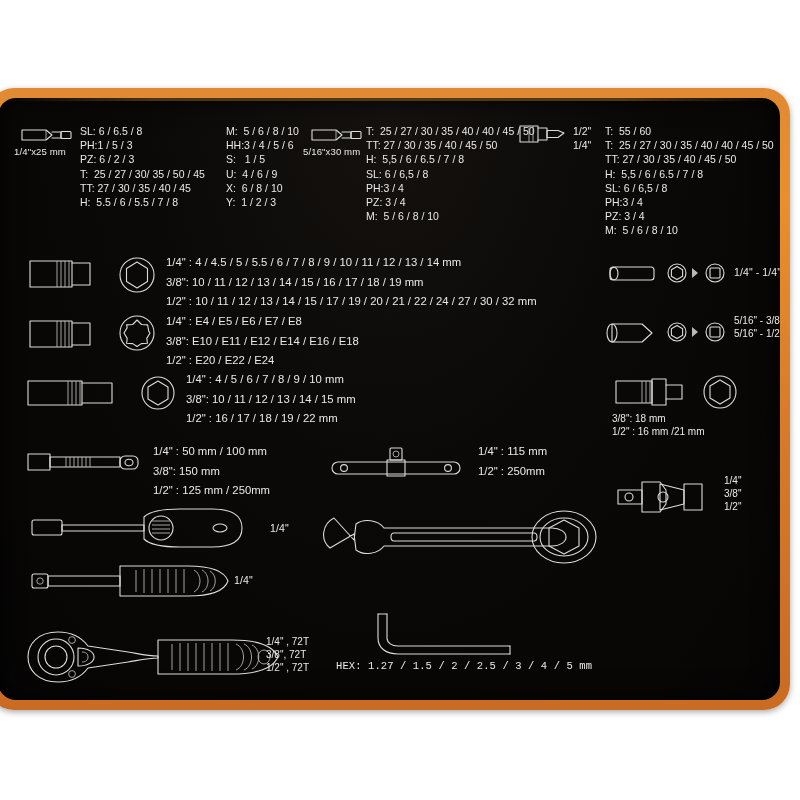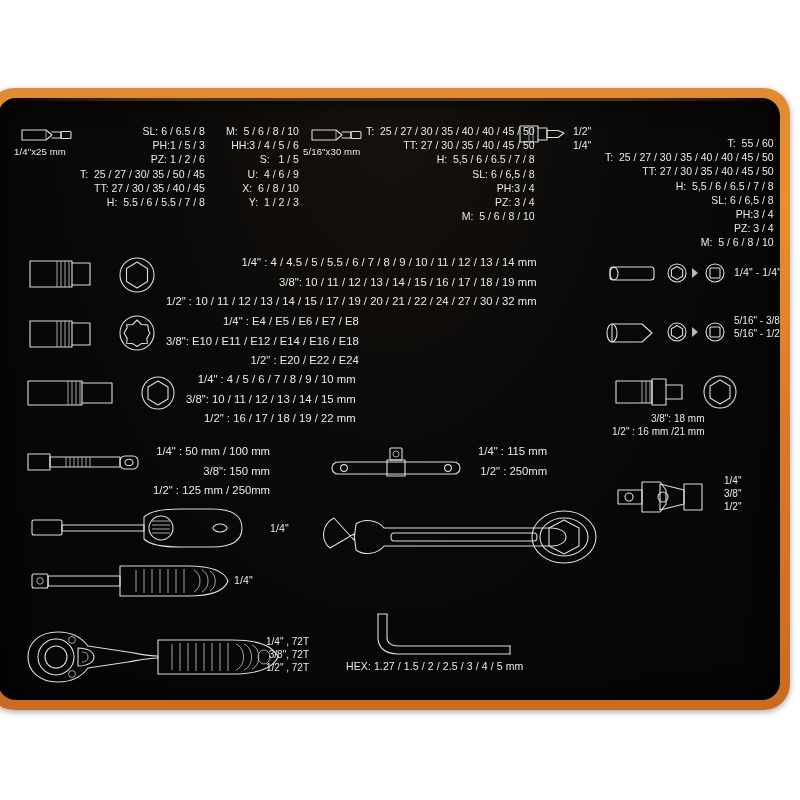--- a/index.html
+++ b/index.html
@@ -43,21 +43,20 @@
     line-height:13.6px;
     letter-spacing:.1px;
     white-space:pre;
     font-family:"Liberation Sans", sans-serif;
   }
   .txt.small{font-size:9.6px;line-height:12.6px;}
   .blk{position:absolute;}
   .blk .ln{
     color:#e9e9e7;font-size:10.5px;line-height:14.2px;white-space:pre;
     font-family:"Liberation Sans", sans-serif;
-    text-align:right;
   }
   .blk.tight .ln{line-height:13.2px;font-size:10px;}
   .blk.wide .ln{line-height:19.5px;font-size:11.3px;}
 
   svg{display:block;overflow:visible;}
   .ln-s{fill:none;stroke:#dcdcda;stroke-width:1.1;stroke-linejoin:round;stroke-linecap:round;}
   .ln-t{fill:none;stroke:#bfbfbd;stroke-width:.85;}
   .ln-f{fill:#b9b9b6;}
   .tool{position:absolute;}
 </style>
@@ -75,21 +74,21 @@
           <path class="ln-s" d="M32 6 H41 V12 H32"></path>
           <rect class="ln-s" x="41" y="5.5" width="10" height="7" rx="1"></rect>
           <path class="ln-t" d="M26 4 V14"></path>
         </svg>
       </div>
       <div class="txt small" style="left:16px;top:48px;">1/4"x25 mm</div>
 
       <div class="blk" style="left:82px;top:26px;">
         <div class="ln">SL: 6 / 6.5 / 8</div>
         <div class="ln">PH:1 / 5 / 3</div>
-        <div class="ln">PZ: 1 / 2 / 6</div>
+        <div class="ln">PZ: 6 / 2 / 3</div>
         <div class="ln">T:  25 / 27 / 30/ 35 / 50 / 45</div>
         <div class="ln">TT: 27 / 30 / 35 / 40 / 45</div>
         <div class="ln">H:  5.5 / 6 / 5.5 / 7 / 8</div>
       </div>
 
       <div class="blk" style="left:228px;top:26px;">
         <div class="ln">M:  5 / 6 / 8 / 10</div>
         <div class="ln">HH:3 / 4 / 5 / 6</div>
         <div class="ln">S:   1 / 5</div>
         <div class="ln">U:  4 / 6 / 9</div>
@@ -123,21 +122,21 @@
           <path class="ln-s" d="M22 6 H31 V18 H22"></path>
           <path class="ln-s" d="M31 8.5 H42 L48 11 L42 15.5 H31 Z"></path>
           <path class="ln-t" d="M13 4 V20 M17 4 V20"></path>
         </svg>
       </div>
 
       <div class="blk" style="left:575px;top:26px;">
         <div class="ln">1/2"</div>
         <div class="ln">1/4"</div>
       </div>
-      <div class="blk" style="left:607px;top:26px;margin-top:12px;">
+      <div class="blk" style="left:607px;top:26px;">
         <div class="ln">T:  55 / 60</div>
         <div class="ln">T:  25 / 27 / 30 / 35 / 40 / 40 / 45 / 50</div>
         <div class="ln">TT: 27 / 30 / 35 / 40 / 45 / 50</div>
         <div class="ln">H:  5,5 / 6 / 6.5 / 7 / 8</div>
         <div class="ln">SL: 6 / 6,5 / 8</div>
         <div class="ln">PH:3 / 4</div>
         <div class="ln">PZ: 3 / 4</div>
         <div class="ln">M:  5 / 6 / 8 / 10</div>
       </div>
 
@@ -356,18 +355,18 @@
       </div>
 
       <div class="tool" style="left:360px;top:512px;">
         <svg width="170" height="52" viewBox="0 0 170 52">
           <path class="ln-s" d="M20 4 V28 C20 38 28 44 40 44 H152"></path>
           <path class="ln-s" d="M29 4 V28 C29 33 34 36 40 36 H152"></path>
           <path class="ln-s" d="M20 4 H29"></path>
           <path class="ln-s" d="M152 36 V44"></path>
         </svg>
       </div>
-      <div class="txt" style="left:348px;top:562px;">HEX: 1.27 / 1.5 / 2 / 2.5 / 3 / 4 / 5 mm</div>
+      <div class="txt" style="left:338px;top:562px;font-family:Liberation Mono, monospace;">HEX: 1.27 / 1.5 / 2 / 2.5 / 3 / 4 / 5 mm</div>
 
     </div>
   </div>
 
 </div>
 
 </body></html>

